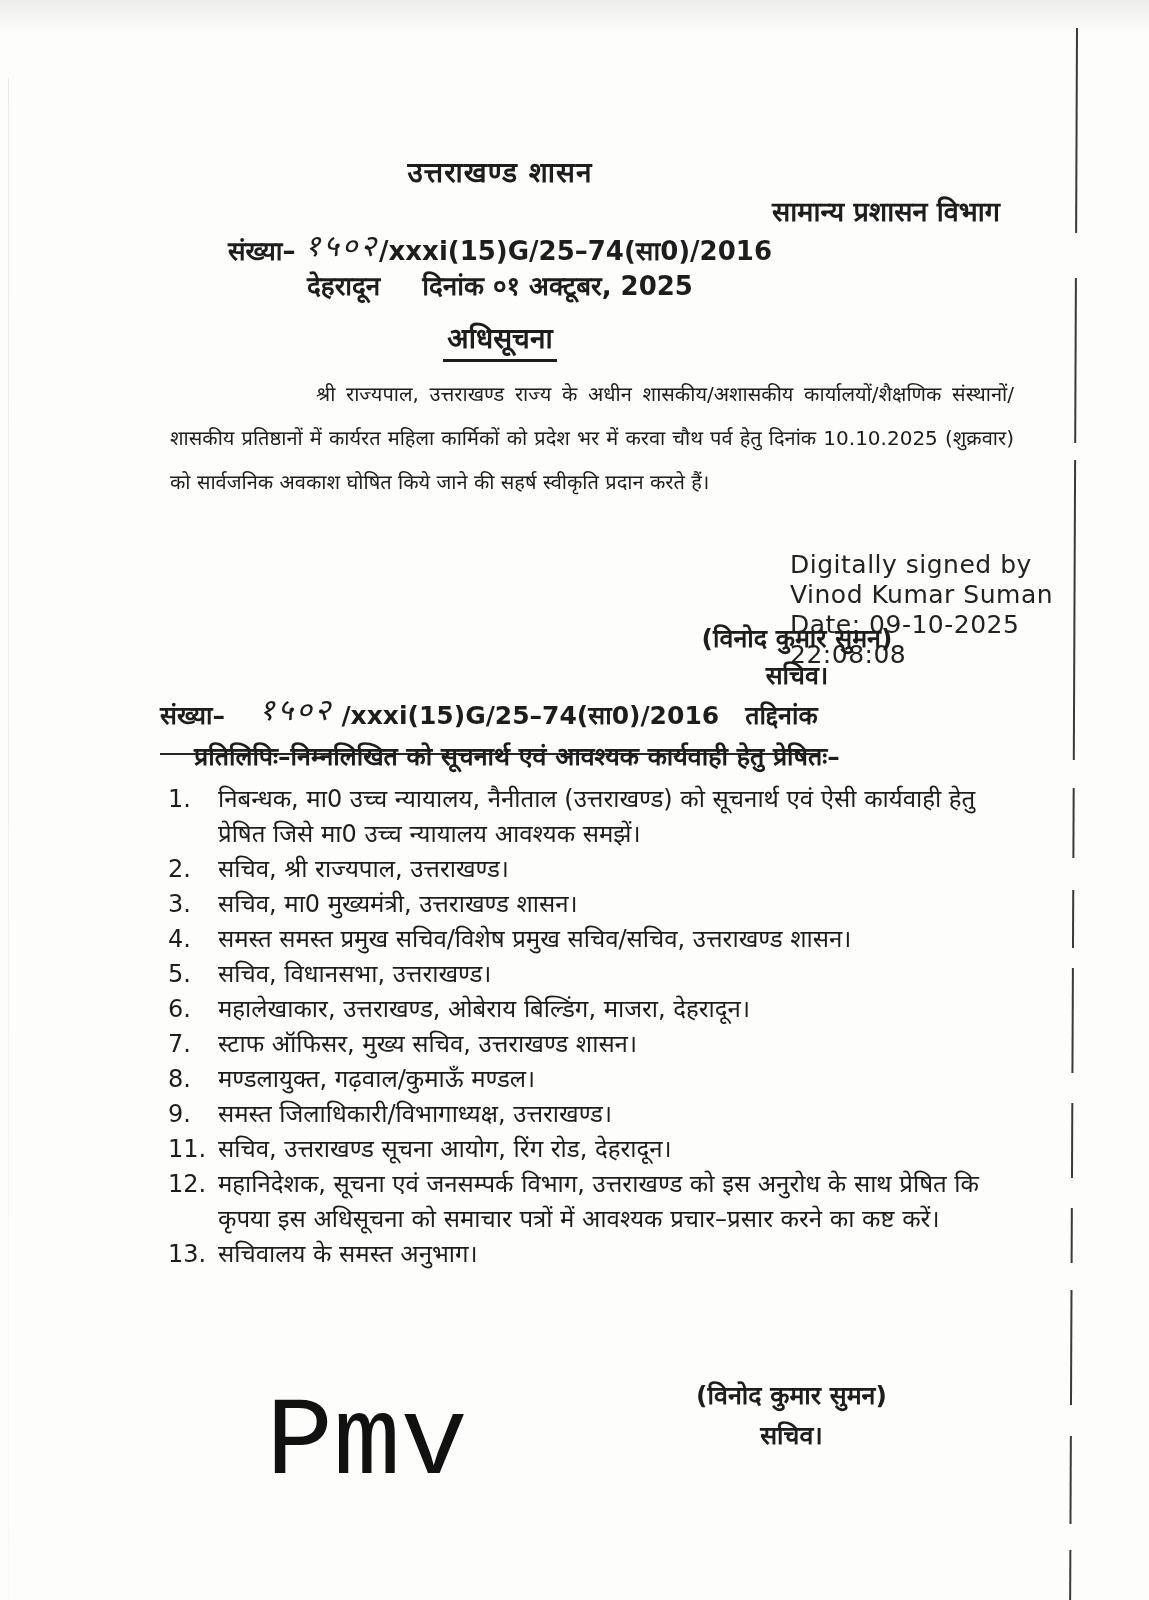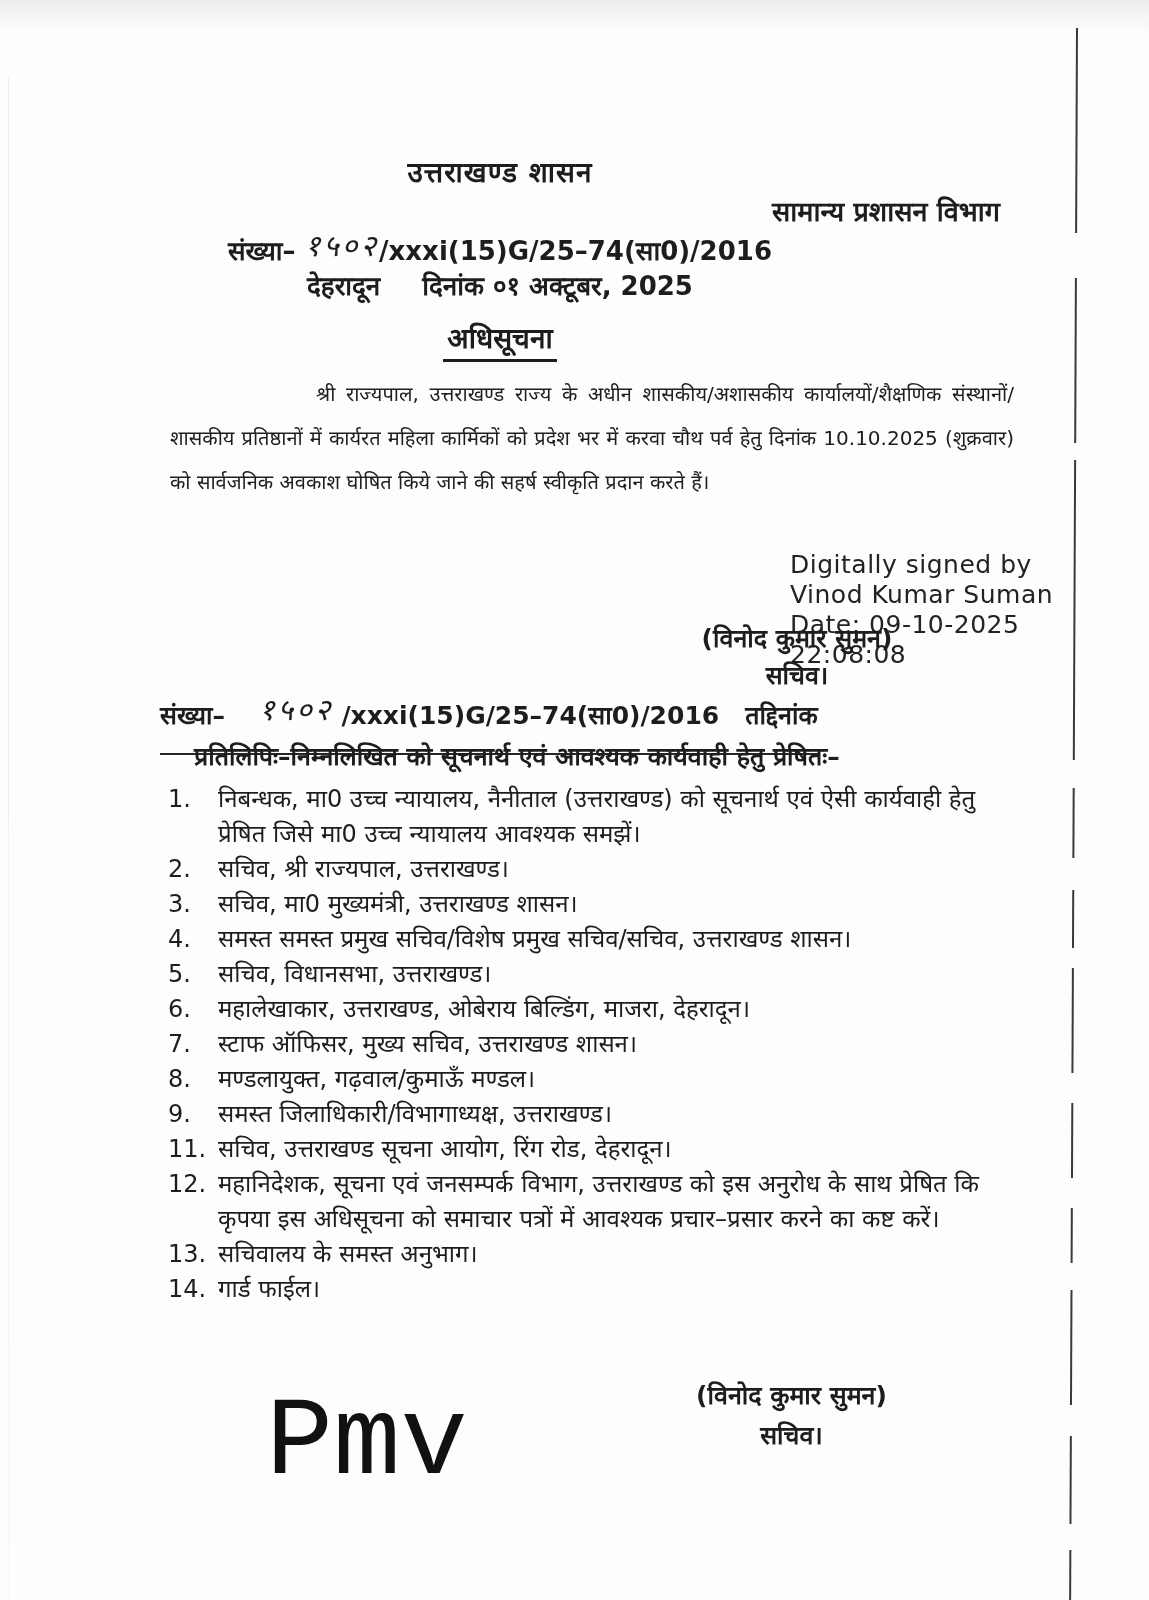--- a/index.html
+++ b/index.html
@@ -200,24 +200,20 @@
         <span class="txt">सचिव, उत्तराखण्ड सूचना आयोग, रिंग रोड, देहरादून।</span>
       </div>
     <div class="row">
         <span class="no">12.</span>
         <span class="txt">महानिदेशक, सूचना एवं जनसम्पर्क विभाग, उत्तराखण्ड को इस अनुरोध के साथ प्रेषित कि कृपया इस अधिसूचना को समाचार पत्रों में आवश्यक प्रचार–प्रसार करने का कष्ट करें।</span>
       </div>
     <div class="row">
         <span class="no">13.</span>
         <span class="txt">सचिवालय के समस्त अनुभाग।</span>
       </div>
-    <div class="row">
-        <span class="no">14.</span>
-        <span class="txt">गार्ड फाईल।</span>
-      </div>
   </div>
 
   <div class="abs initials">Pmv</div>
 
   <div class="abs sig-bottom">
     <div>(विनोद कुमार सुमन)</div>
     <div>सचिव।</div>
   </div>
 
 </div>

